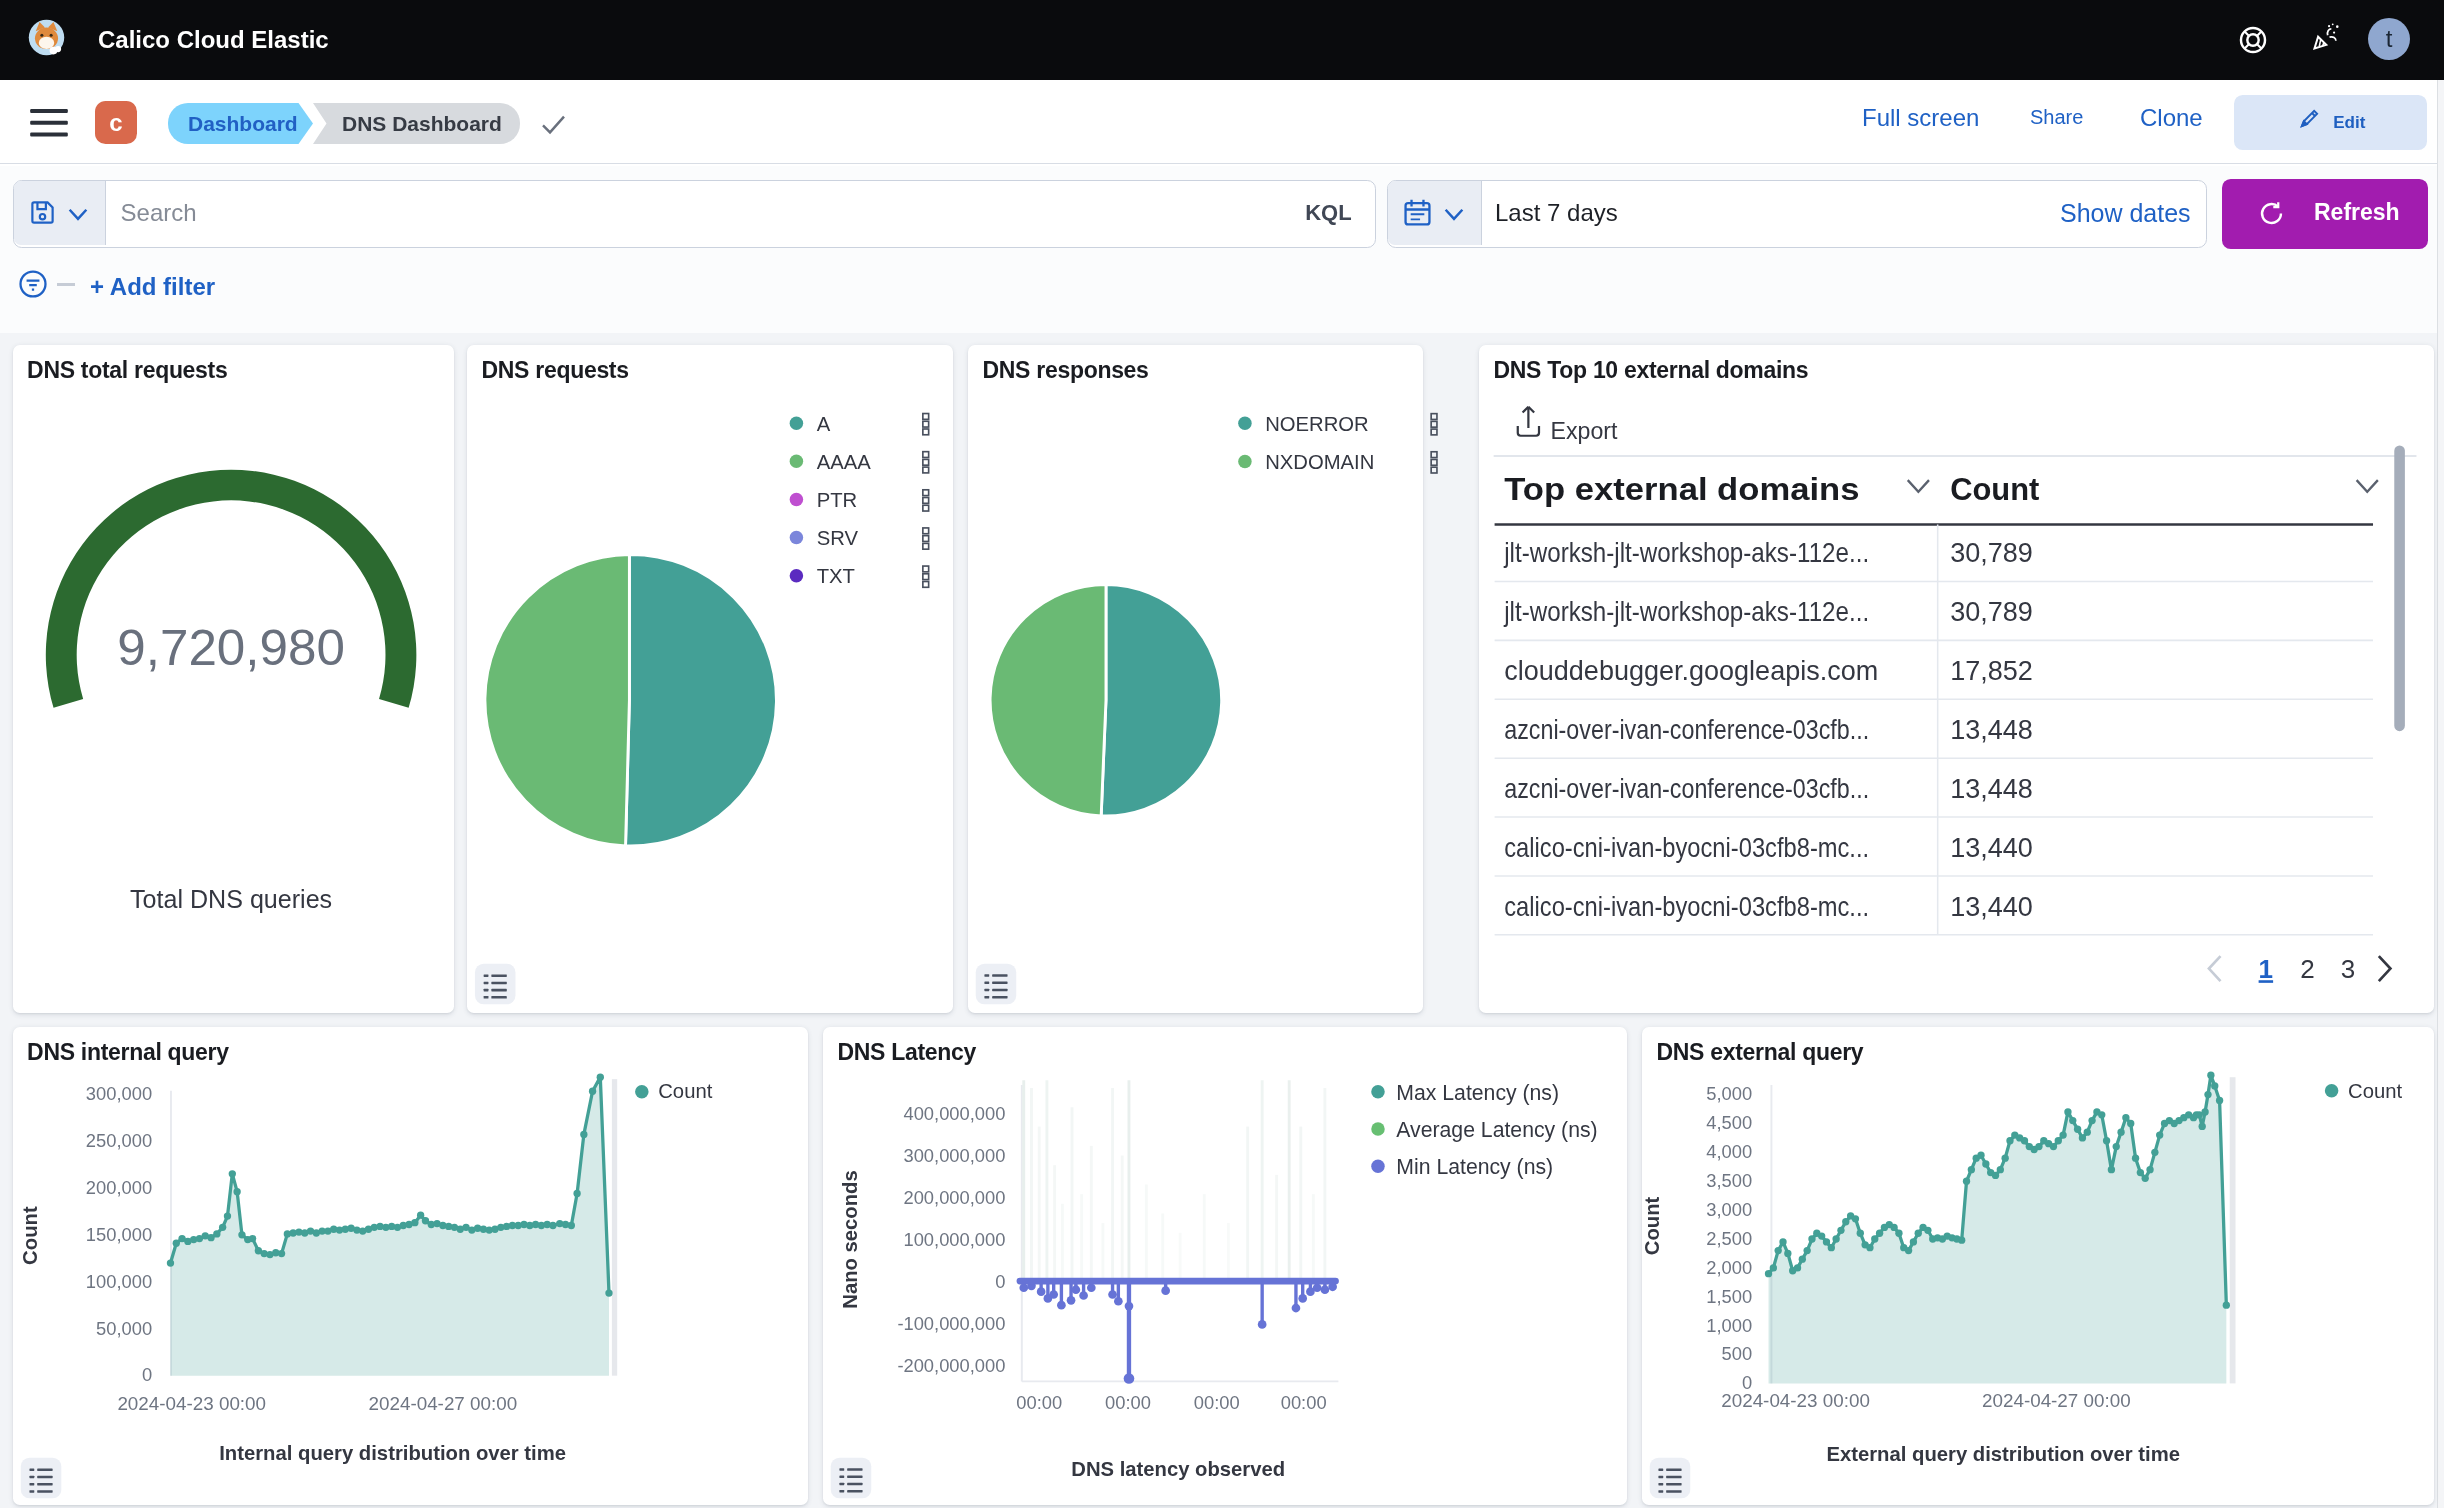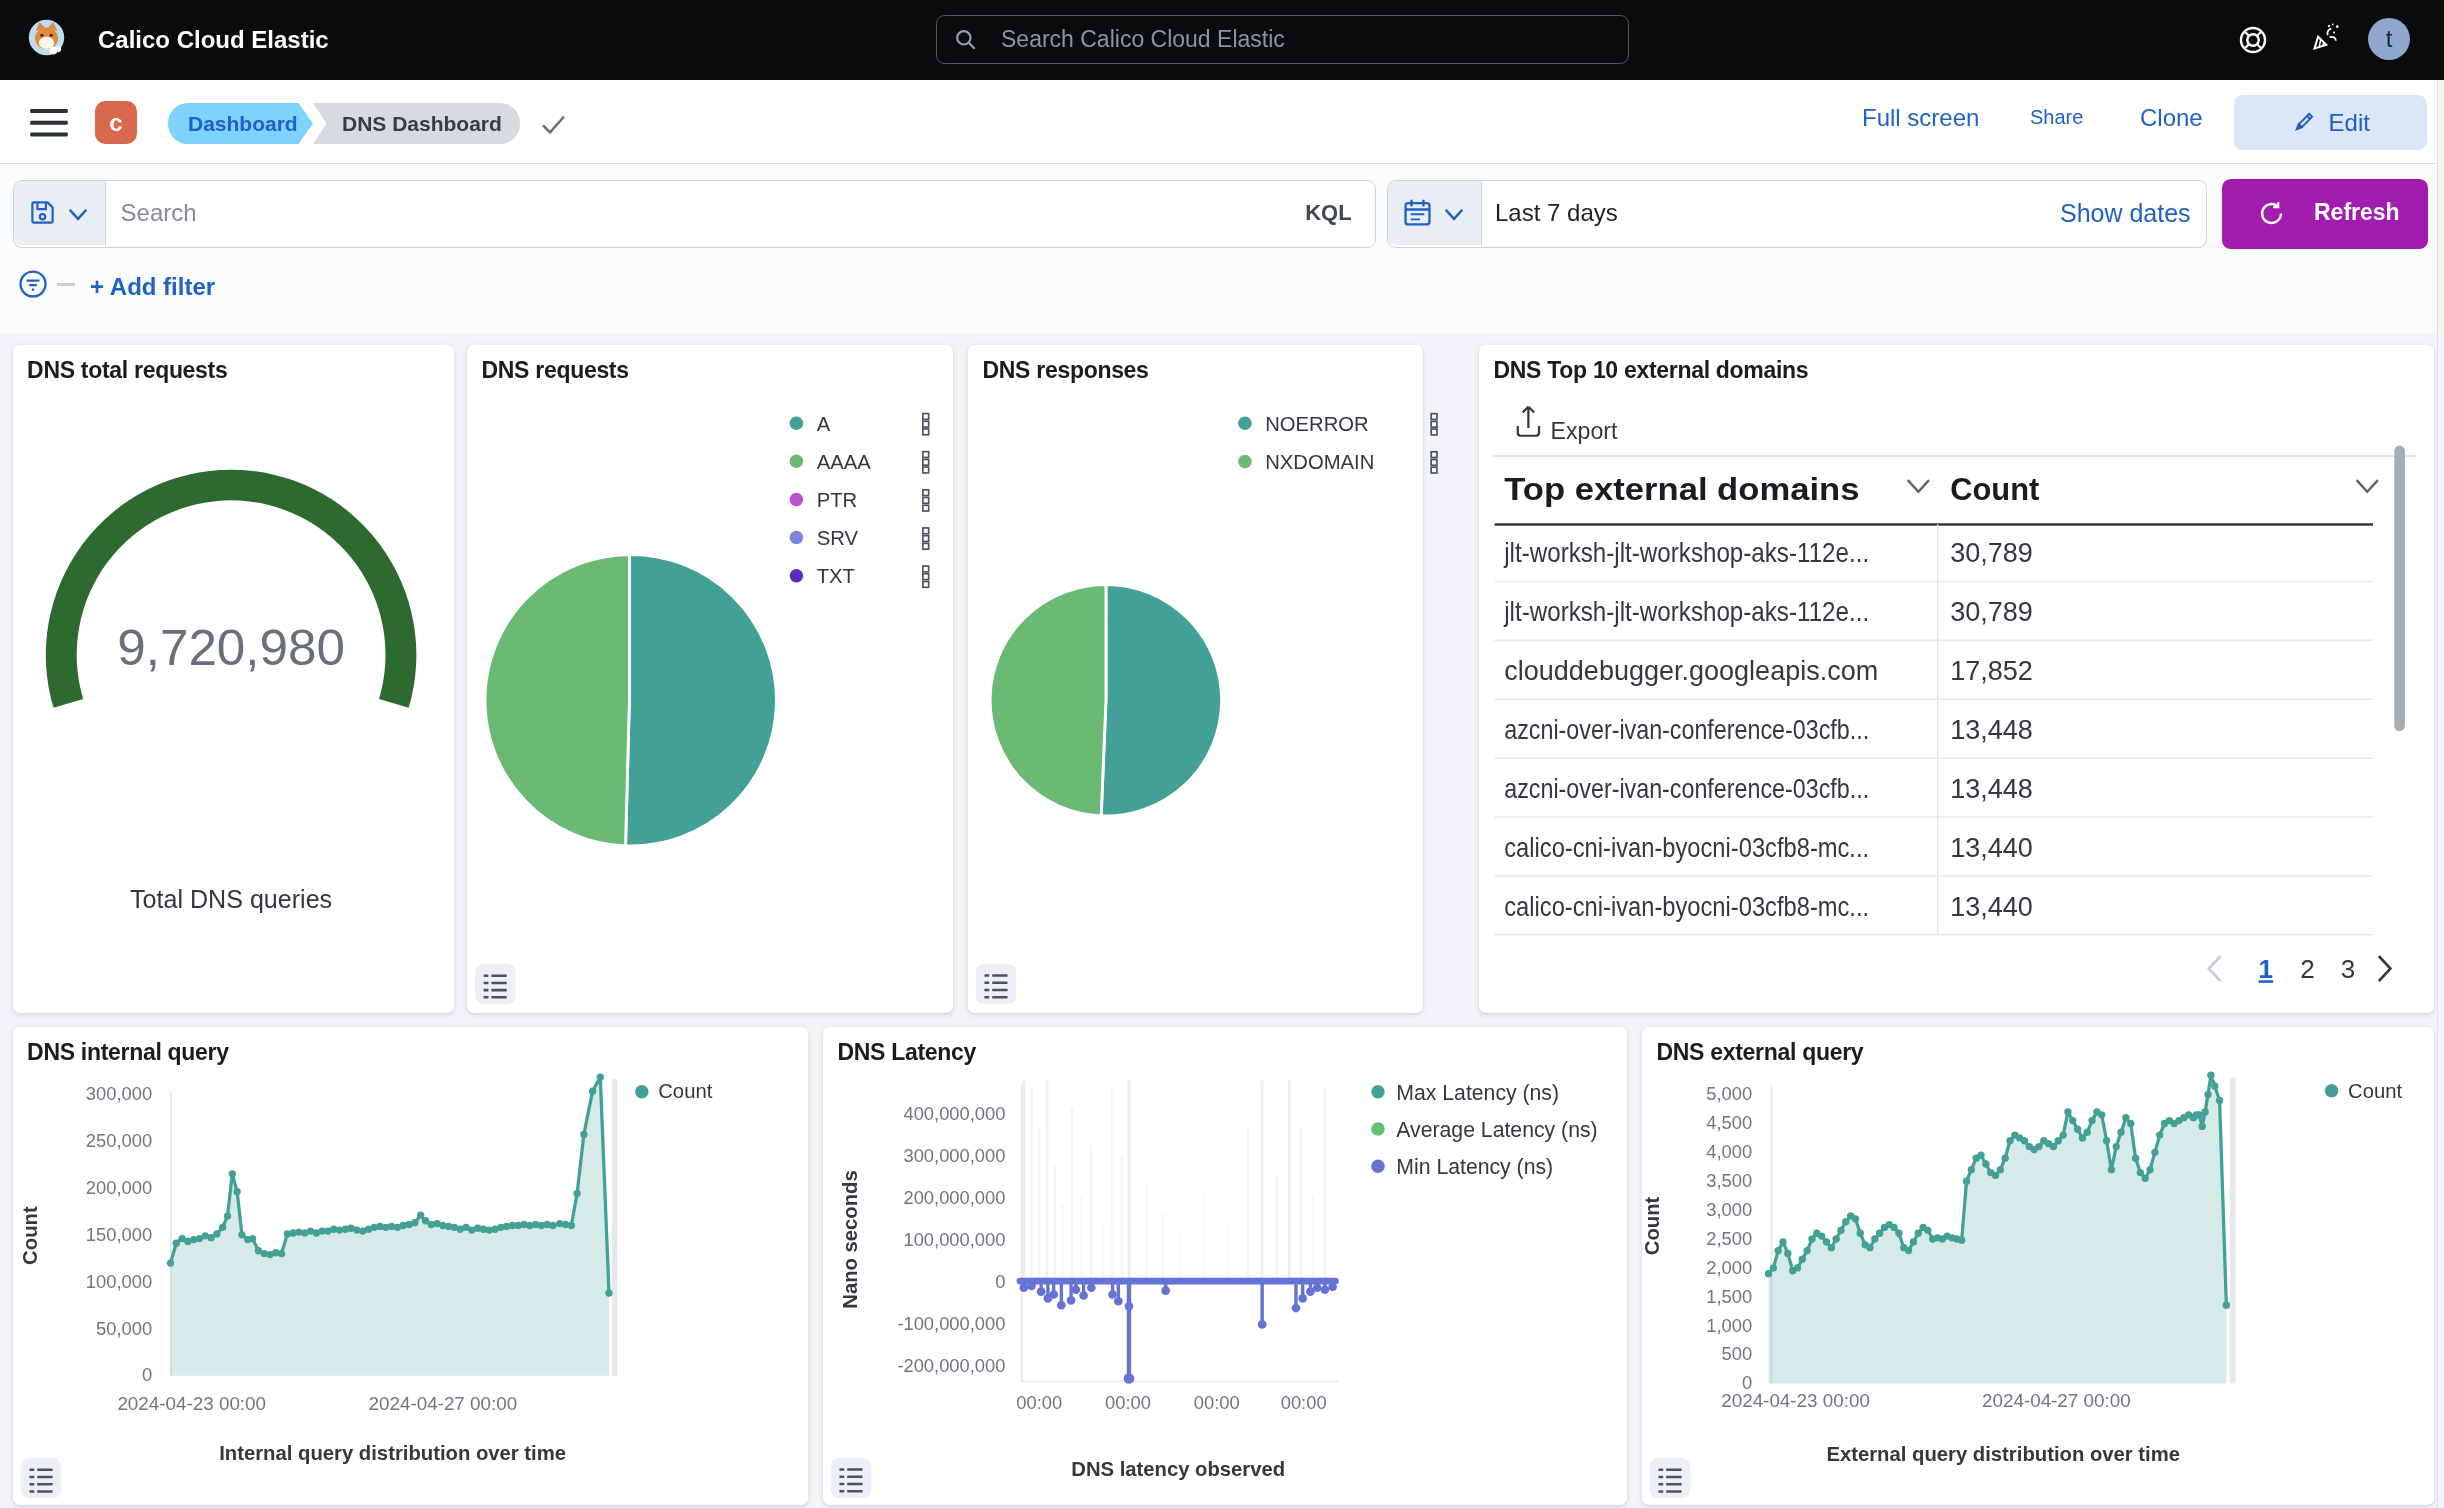--- a/index.html
+++ b/index.html
@@ -18,27 +18,20 @@
     <path d="M10 16 L15 4 L22 11 Z" fill="#df8a3d"></path>
     <path d="M38 16 L33 4 L26 11 Z" fill="#df8a3d"></path>
     <ellipse cx="24" cy="25" rx="15" ry="14" fill="#df8a3d"></ellipse>
     <ellipse cx="24" cy="31" rx="10" ry="8" fill="#fdf6ec"></ellipse>
     <circle cx="18" cy="21" r="2" fill="#3a2a18"></circle>
     <circle cx="30" cy="21" r="2" fill="#3a2a18"></circle>
     <circle cx="33" cy="41" r="5" fill="#fff"></circle>
     <circle cx="39" cy="39" r="4" fill="#fff"></circle>
   </svg>
   <div class="abs" style="left:98px;top:26px;font-size:24px;font-weight:700;color:#fff;letter-spacing:0;">Calico Cloud Elastic</div>
-  <div class="abs" style="left:936px;top:14.5px;width:693px;height:49px;border:1.9px solid #53575e;border-radius:8.7px;">
-     <svg class="abs" style="left:16.4px;top:11.6px" width="25" height="25" viewBox="0 0 30 30" fill="none" stroke="#989da6" stroke-width="2.6">
-       <circle cx="13" cy="13" r="8"></circle>
-        <path d="M19 19 L26 26"></path>
-      </svg>
-     <div class="abs" style="left:64px;top:10.6px;font-size:23px;color:#8e949e;">Search Calico Cloud Elastic</div>
-  </div>
   <svg class="abs" style="left:2239px;top:26px" width="28" height="28" viewBox="0 0 31 31" fill="none" stroke="#fff" stroke-width="2.7">
     <circle cx="15.5" cy="15.5" r="13.3"></circle>
       <circle cx="15.5" cy="15.5" r="6.3"></circle>
     <path d="M10.9 10.9 L6.2 6.2 M20.1 10.9 L24.8 6.2 M20.1 20.1 L24.8 24.8 M10.9 20.1 L6.2 24.8" stroke-width="2.3"></path>
   </svg>
   <svg class="abs" style="left:2309px;top:23px" width="31" height="31" viewBox="0 0 34 34" fill="none" stroke="#fff" stroke-width="2.2">
     <path d="M10 15 L19 24 L6 28 Z"></path>
     <path d="M13 17.5 L11.3 25.5 M16.5 21 L15 25" stroke-width="1.7"></path>
     <path d="M20.5 13.5 C19.5 9.5 21.5 6.5 24.5 6.5 M22.5 15.5 C26.5 14.5 29.5 16.5 29.5 19.5" stroke-width="1.9"></path>
     <circle cx="22" cy="3.5" r="1.2" fill="#fff" stroke="none"></circle>
@@ -70,21 +63,21 @@
   <div class="abs" style="left:1862px;top:100px;font-size:23px;font-weight:500;color:#1f61c5;"></div>
   <div class="abs" style="left:1862px;top:17.4px;height:41px;line-height:41px;font-size:24px;font-weight:500;color:#1f61c5;">Full screen</div>
   <div class="abs" style="left:2030px;top:17.4px;height:41px;line-height:41px;font-size:20px;font-weight:500;color:#1f61c5;">Share</div>
   <div class="abs" style="left:2140px;top:17.4px;height:41px;line-height:41px;font-size:24px;font-weight:500;color:#1f61c5;">Clone</div>
   <div class="abs" style="left:2234px;top:14.5px;width:193px;height:55px;background:#dbe6f7;border-radius:8.7px;
        text-align:center;line-height:55px;">
      <svg style="vertical-align:-4.8px;margin-right:10.6px" width="27" height="27" viewBox="0 0 32 32" fill="none" stroke="#1f5fc0" stroke-width="2.3">
         <path d="M7 25 L9.3 19.2 L21.5 7 L25 10.5 L12.8 22.7 Z"></path>
         <path d="M19 9.5 L22.5 13"></path>
         <path d="M9.3 19.2 L12.8 22.7 L7 25 Z" fill="#1f5fc0"></path>
-     </svg><span style="font-size:24px;font-weight:400;color:#1f5fc0;margin-top:28px;">Edit</span>
+     </svg><span style="font-size:17px;font-weight:700;color:#1f5fc0;margin-top:28px;">Edit</span>
   </div>
 </div>
 
 <div class="abs" style="left:0;top:166px;width:2445px;height:167px;background:#fbfcfd;"></div>
 <div class="abs" style="left:12.6px;top:180px;width:1363px;height:68px;background:#fff;border:1.9px solid #cbd2de;border-radius:8.7px;">
    <div class="abs" style="left:0;top:0;width:92px;height:64px;background:#e9edf4;border-right:1.9px solid #cbd2de;border-radius:6.8px 0 0 6.8px;">
       <svg class="abs" style="left:15.4px;top:18.3px" width="27" height="27" viewBox="0 0 32 32" fill="none" stroke="#1f61c5" stroke-width="2.6">
         <path d="M4 6 a2 2 0 0 1 2-2 H22 L28 10 V26 a2 2 0 0 1-2 2 H6 a2 2 0 0 1-2-2 Z"></path>
         <path d="M10 4 V12 H20 V4"></path>
         <circle cx="16" cy="21" r="3.2"></circle>

